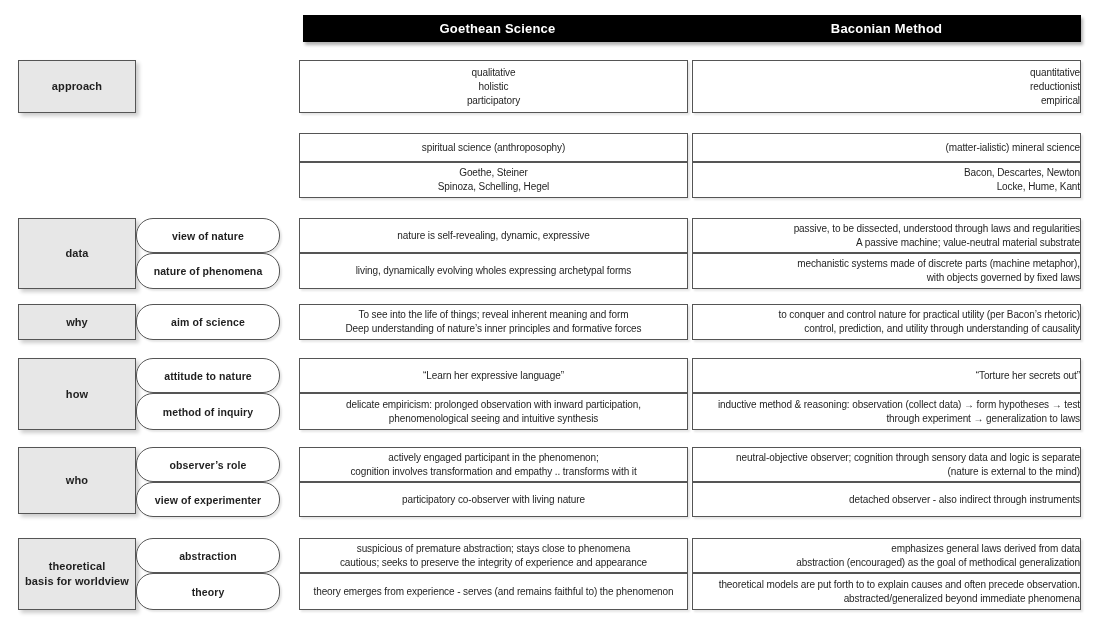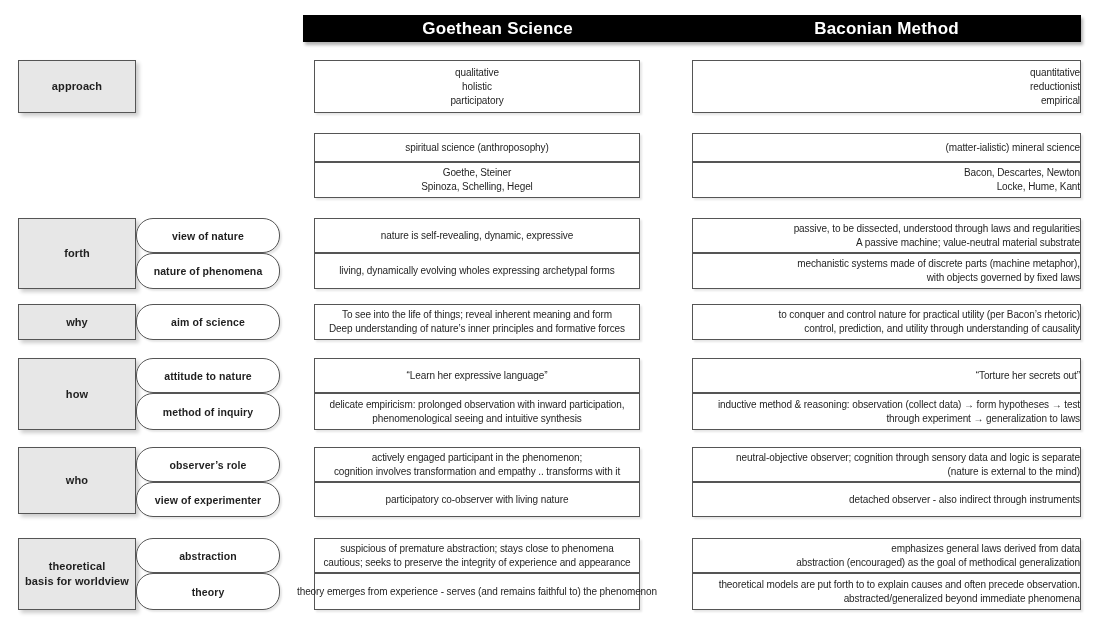--- a/index.html
+++ b/index.html
@@ -7,40 +7,40 @@
     position:relative; width:1100px; height:624px; background:#fff;
     font-family:"Liberation Sans", sans-serif; overflow:hidden;
   }
   .hdr {
     position:absolute; left:303px; top:15px; width:778px; height:27px;
     background:var(--header_bg,#000); color:var(--header_text,#fff);
     display:flex; box-shadow:2px 3px 3px rgba(0,0,0,0.30);
   }
   .hdr .hcell {
     flex:1; display:flex; align-items:center; justify-content:center;
-    font-size:17px; font-weight:bold; letter-spacing:0.2px;
+    font-size:13px; font-weight:bold; letter-spacing:0.2px;
   }
   .group { position:absolute; left:0; width:1100px; }
   .cell {
     position:absolute; box-sizing:border-box; background:#fff;
     border:1px solid var(--border_col,#555);
     display:flex; flex-direction:column; align-items:center; justify-content:center;
     text-align:center; color:#1f1f1f; font-size:10px; line-height:14px;
     letter-spacing:-0.1px; box-shadow:2px 2px 2px rgba(0,0,0,0.10);
     overflow:visible;
   }
   .cell .ln { white-space:nowrap; }
   .bigl {
     left:18px; width:118px; background:var(--label_bg,#e7e7e7);
     font-weight:bold; font-size:11px; letter-spacing:0.1px; line-height:15px;
     box-shadow:3px 3px 4px rgba(0,0,0,0.20);
     align-items:center;
   }
   .subc { left:136px; width:144px; font-weight:bold; font-size:10.5px; letter-spacing:0.1px;border-radius:17px; }
-  .colg { left:314px; width:326px; }
+  .colg { left:299px; width:389px; }
   .colb { left:692px; width:389px;align-items:flex-end; }
 </style>
 </head>
 <body>
 
 <div class="page">
 
   <div class="hdr">
     <div class="hcell">Goethean Science</div>
     <div class="hcell">Baconian Method</div>
@@ -74,21 +74,21 @@
       <div class="ln">Spinoza, Schelling, Hegel</div>
     </div>
     <div class="cell colb" style="top:29px;height:36px">
       <div class="ln">Bacon, Descartes, Newton</div>
       <div class="ln">Locke, Hume, Kant</div>
     </div>
   </div>
 
   <div class="group" style="top:218px;height:71px">
     <div class="cell bigl" style="top:0;height:71px">
-      <div class="ln">forth</div>
+      <div class="ln">data</div>
     </div>
     <div class="cell subc" style="top:0;height:35px">
       <div class="ln">view of nature</div>
     </div>
     <div class="cell colg" style="top:0;height:35px">
       <div class="ln">nature is self-revealing, dynamic, expressive</div>
     </div>
     <div class="cell colb" style="top:0;height:35px">
       <div class="ln">passive, to be dissected, understood through laws and regularities</div>
       <div class="ln">A passive machine; value-neutral material substrate</div>

